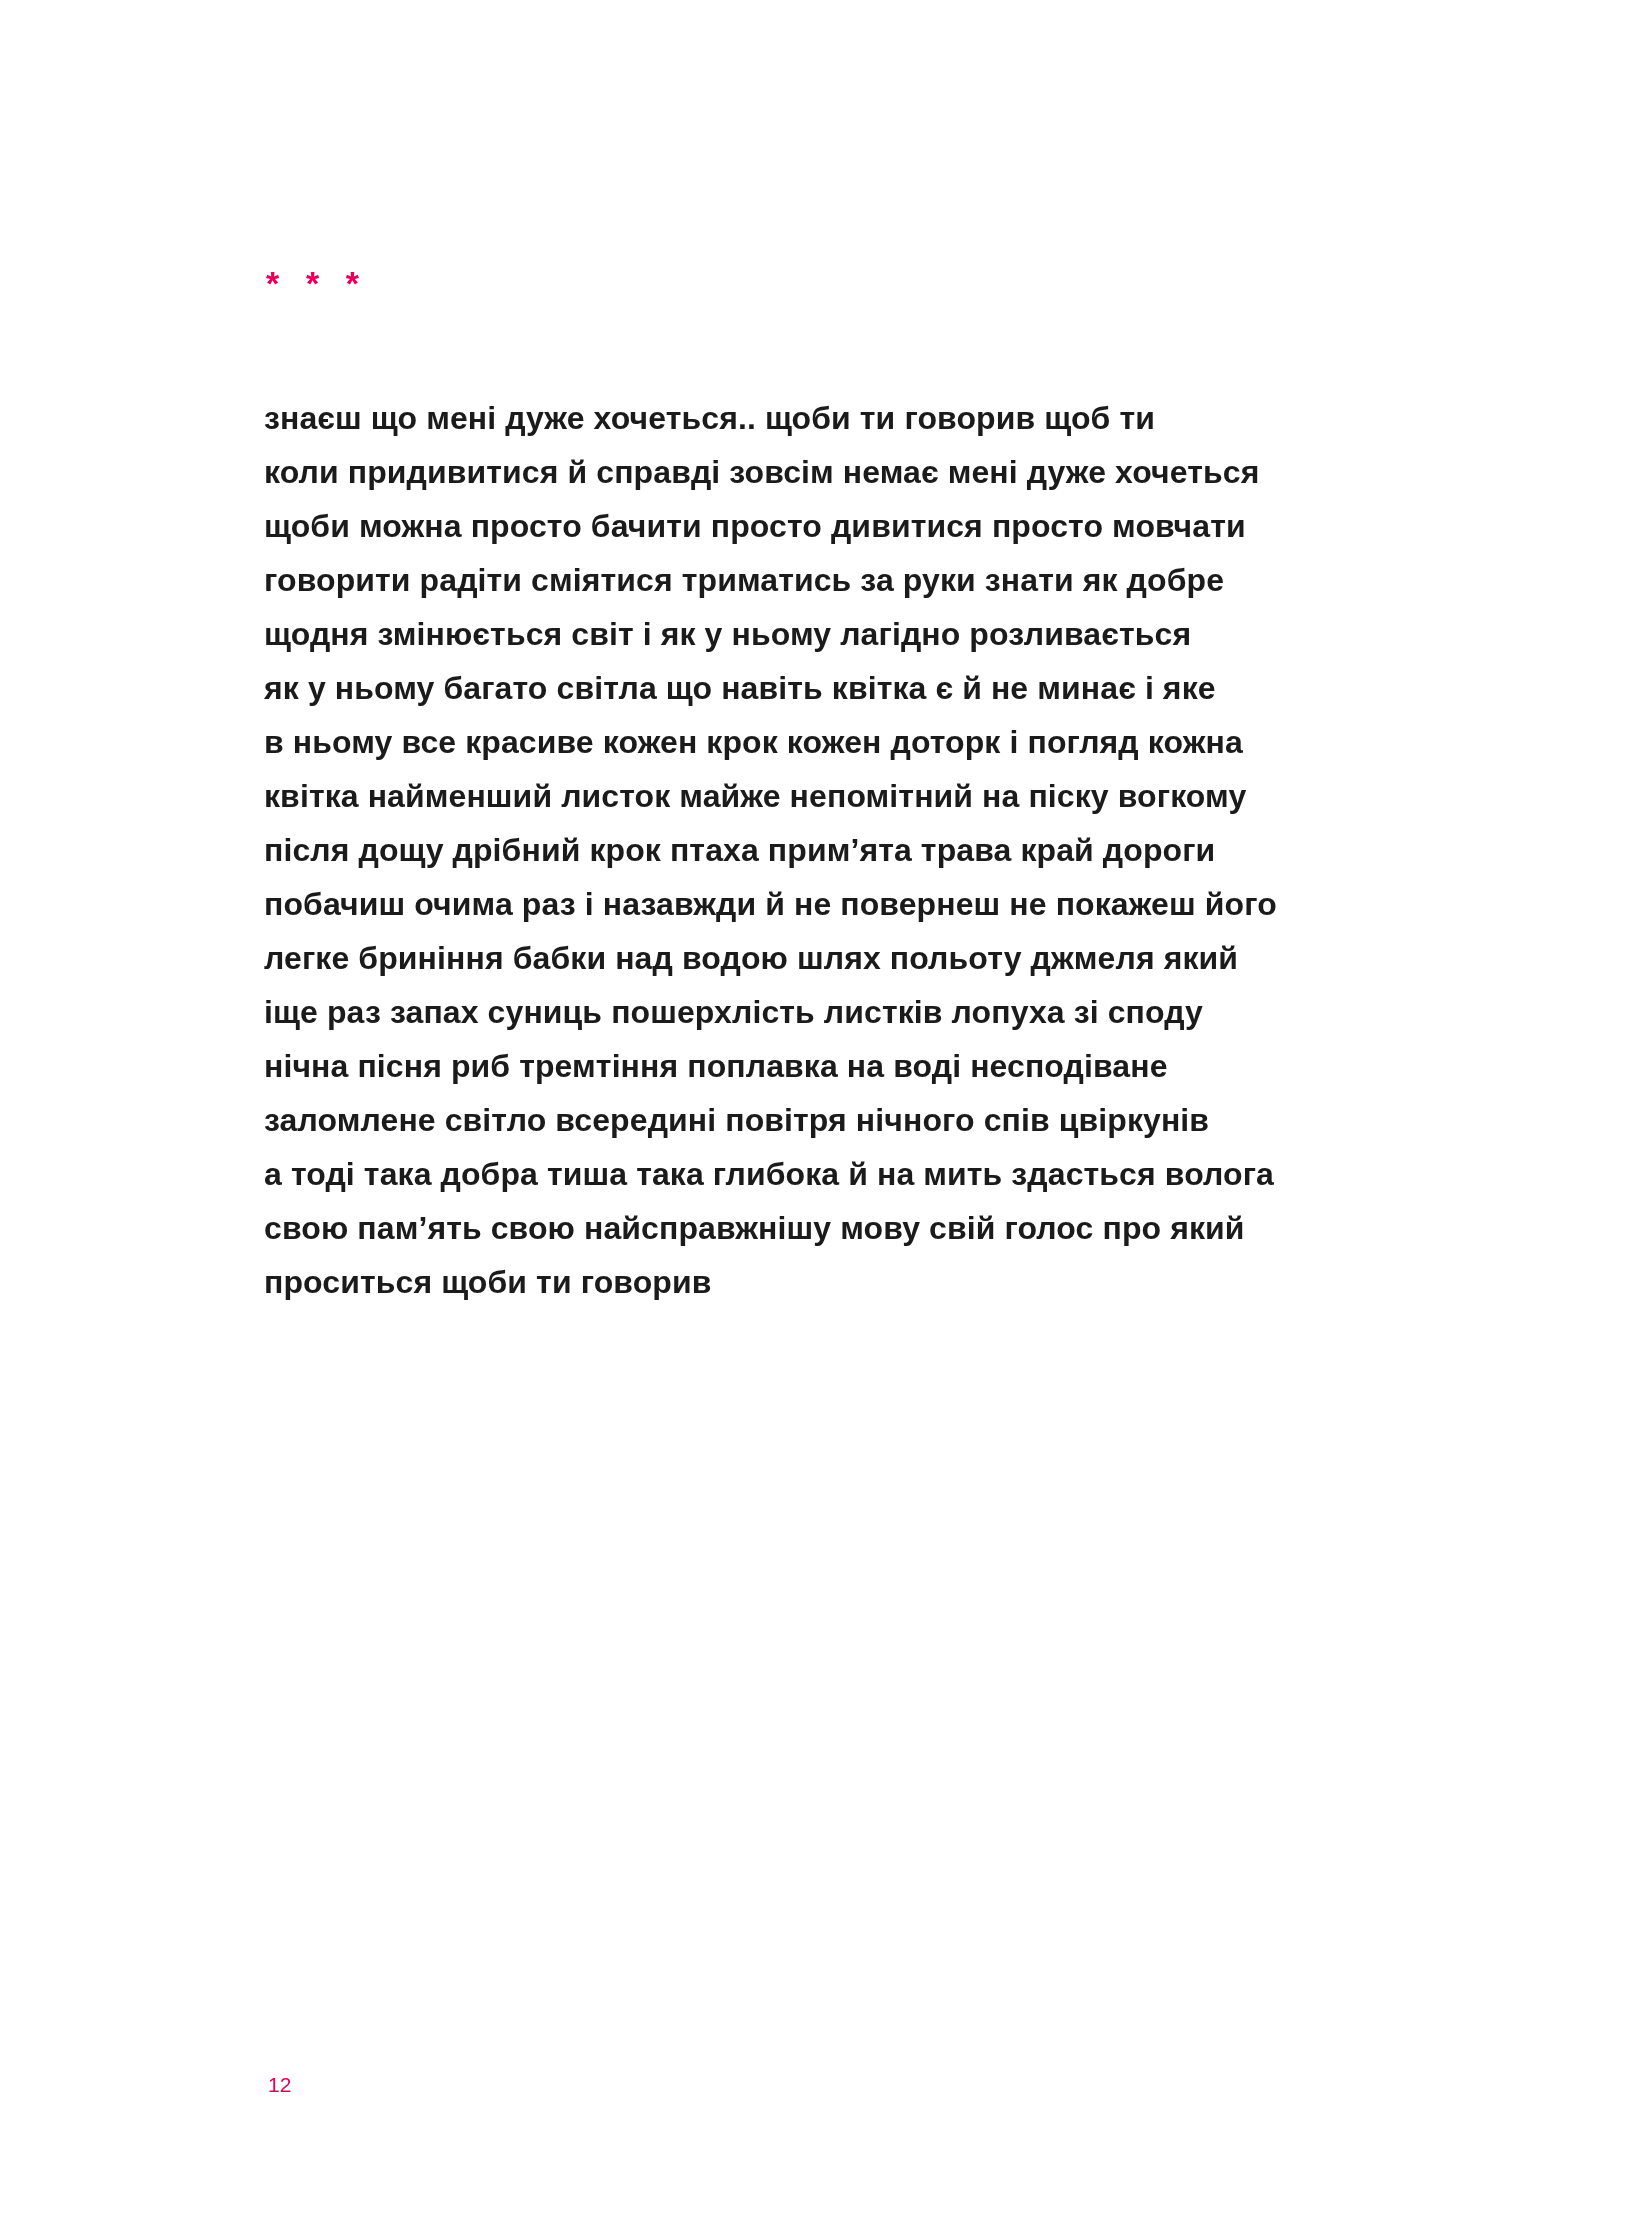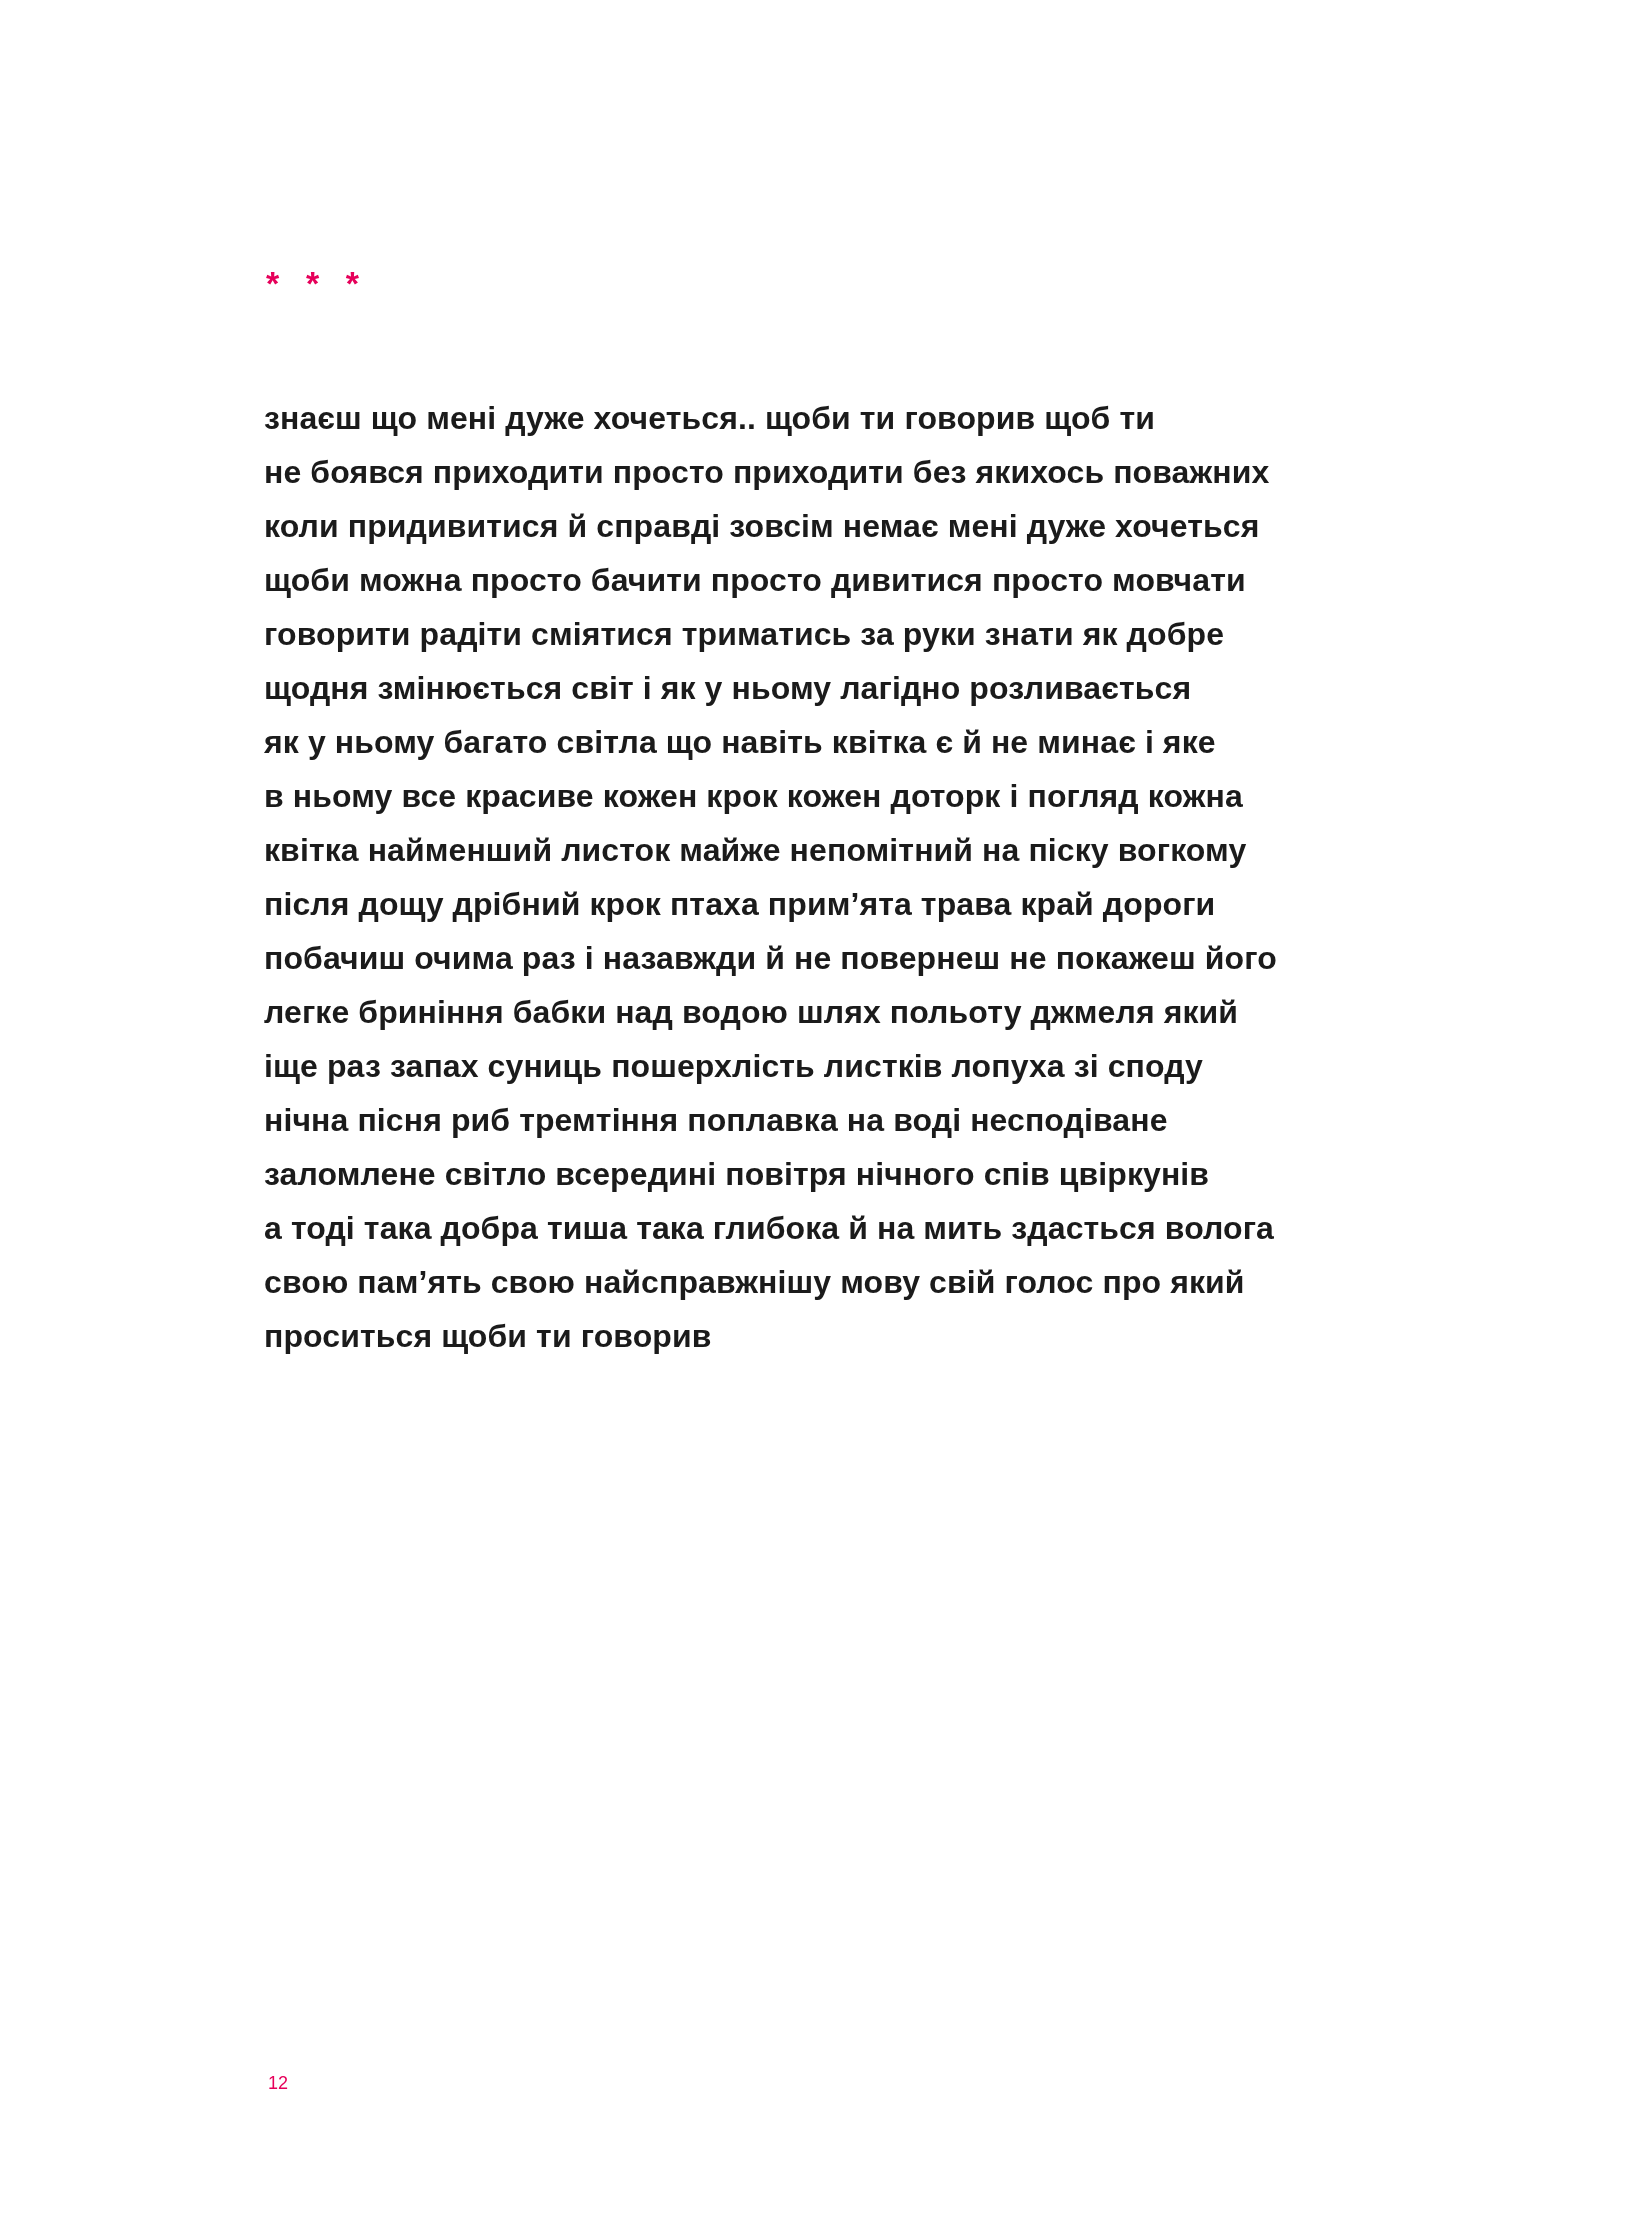--- a/index.html
+++ b/index.html
@@ -42,35 +42,34 @@
     letter-spacing: 0.1px;
   }
   .poem-body .line {
     display: block;
     white-space: pre;
   }
   .page-number {
     position: absolute;
     left: 268px;
     top: 2074px;
-    font-size: 18px;
+    font-size: 21px;
     color: #e6005a;
     line-height: 1;
   }
 </style>
 </head>
 <body>
 
 <div class="page">
 
   <div class="poem-mark">* * *</div>
 
   <div class="poem-body">
     <span class="line">знаєш що мені дуже хочеться.. щоби ти говорив щоб ти</span>
-    <span class="line">не боявся приходити просто приходити без якихось поважних</span>
     <span class="line">коли придивитися й справді зовсім немає мені дуже хочеться</span>
     <span class="line">щоби можна просто бачити просто дивитися просто мовчати</span>
     <span class="line">говорити радіти сміятися триматись за руки знати як добре</span>
     <span class="line">щодня змінюється світ і як у ньому лагідно розливається</span>
     <span class="line">як у ньому багато світла що навіть квітка є й не минає і яке</span>
     <span class="line">в ньому все красиве кожен крок кожен доторк і погляд кожна</span>
     <span class="line">квітка найменший листок майже непомітний на піску вогкому</span>
     <span class="line">після дощу дрібний крок птаха прим’ята трава край дороги</span>
     <span class="line">побачиш очима раз і назавжди й не повернеш не покажеш його</span>
     <span class="line">легке бриніння бабки над водою шлях польоту джмеля який</span>

